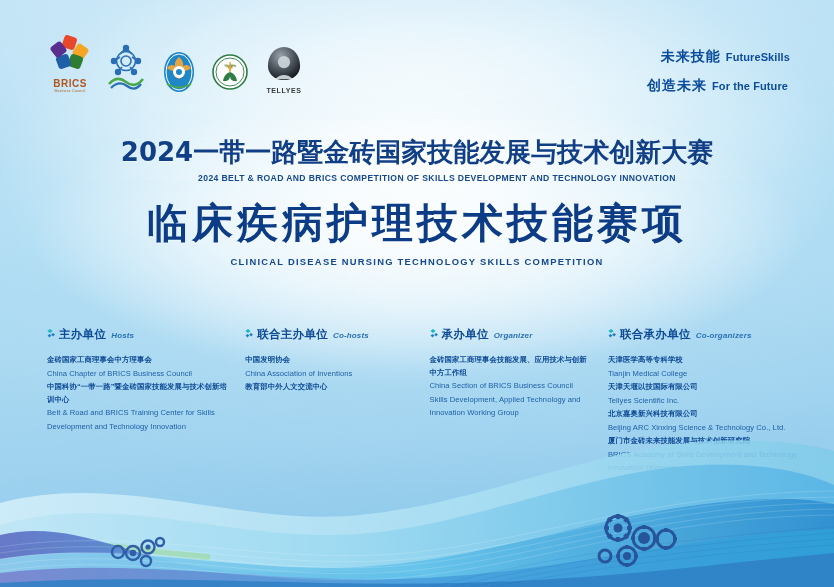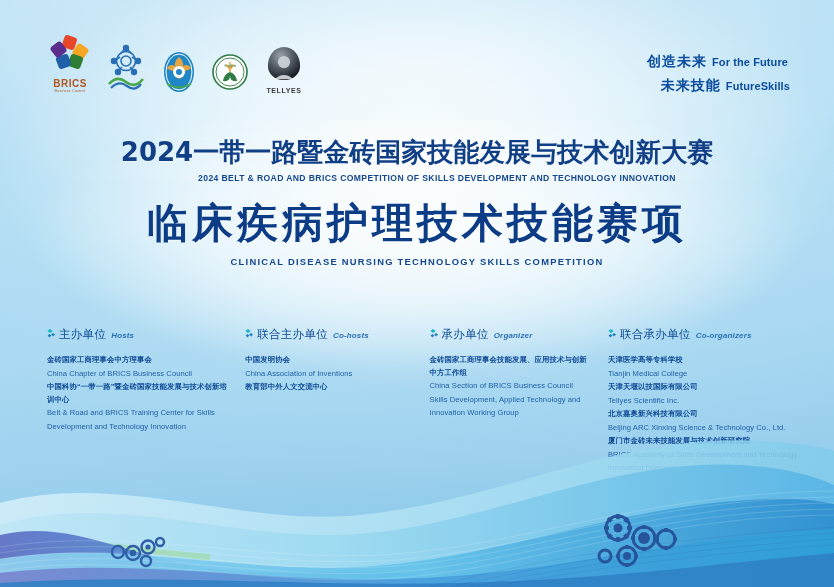--- a/index.html
+++ b/index.html
@@ -116,21 +116,21 @@
   .org-col.c3 { width:180px; }
   .org-col.c4 { width:200px; padding-right:0; }
 
   .org-head { display:flex; align-items:baseline; white-space:nowrap; margin-bottom:12px; }
   .diamond {
     width:8px; height:9px; margin-right:4px; position:relative; top:0px;
     flex:0 0 auto;
   }
   .org-head-cn {
     font-family:"DejaVu Sans", sans-serif;
-    font-size:11.5px; font-weight:normal; color:#0c4a96; letter-spacing:.3px;
+    font-size:11.5px; font-weight:bold; color:#0c4a96; letter-spacing:.3px;
   }
   .org-head-en {
     font-size:8px; font-weight:bold; color:#2a72b8; margin-left:5px; letter-spacing:.15px;font-style:italic;
   }
 
   .org-item { margin-bottom:1px; }
   .org-cn {
     font-family:Liberation Sans, sans-serif;
     font-size:7.4px; font-weight:bold; color:#0f4b96;
     line-height:1.72; letter-spacing:.1px;
@@ -218,25 +218,25 @@
         </defs>
         <path d="M20 1 C31 1 37 11 37 21 C37 30 29 36 20 36 C11 36 3 30 3 21 C3 11 9 1 20 1z" fill="url(#tgrad)"></path>
         <circle cx="20" cy="17" r="6.5" fill="#cfd6dc" opacity="0.9"></circle>
         <path d="M10 35 q10-9 20 0z" fill="#e3e8ec" opacity="0.85"></path>
       </svg>
       <div class="tellyes-txt">TELLYES</div>
     </div>
   </div>
 
   <div class="slogan">
+    <div class="slogan-line">
+      <span class="slogan-cn">未来技能</span><span class="slogan-en">FutureSkills</span>
+    </div>
     <div class="slogan-line second">
       <span class="slogan-cn">创造未来</span><span class="slogan-en">For the Future</span>
-    </div>
-    <div class="slogan-line">
-      <span class="slogan-cn">未来技能</span><span class="slogan-en">FutureSkills</span>
     </div>
   </div>
 
   <div class="titles">
     <div class="t1-cn">2024一带一路暨金砖国家技能发展与技术创新大赛</div>
     <div class="t1-en">2024 BELT &amp; ROAD AND BRICS COMPETITION OF SKILLS DEVELOPMENT AND TECHNOLOGY INNOVATION</div>
     <div class="t2-cn">临床疾病护理技术技能赛项</div>
     <div class="t2-en">CLINICAL DISEASE NURSING TECHNOLOGY SKILLS COMPETITION</div>
   </div>
 

